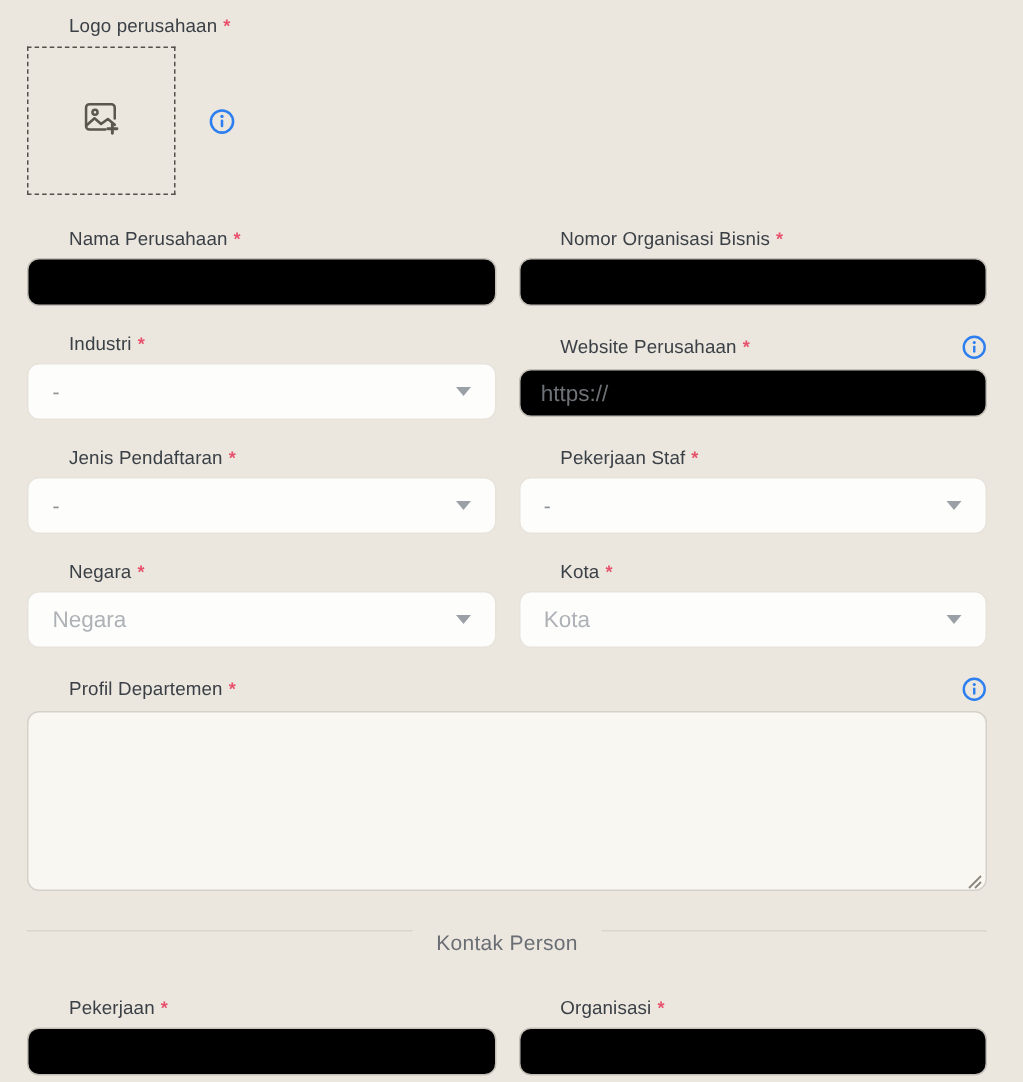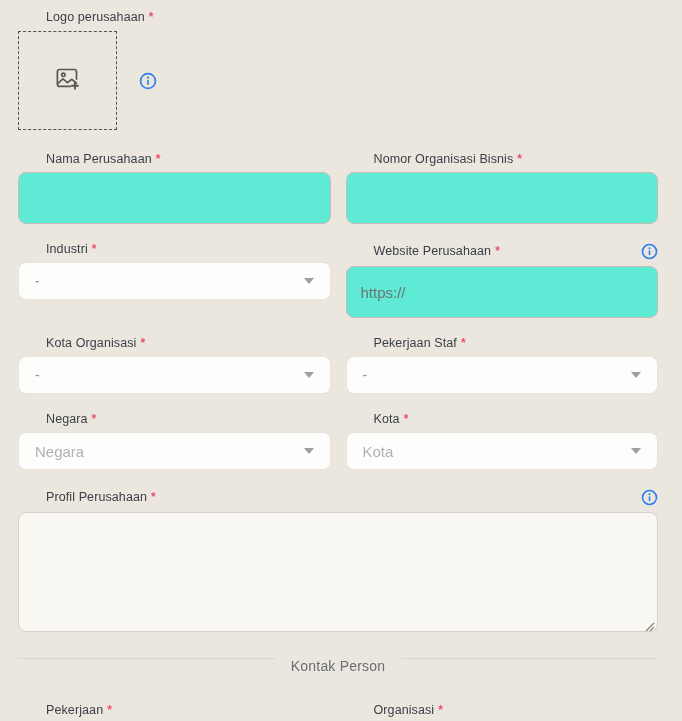--- a/index.html
+++ b/index.html
@@ -43,22 +43,22 @@
   .field { margin-bottom: 18px; }
 
   
   .text-input, .select-box, .textarea {
     width: 100%;
     border-radius: 8px;
     font-size: 15px;
     outline: none;
   }
   .text-input {
-    height: 52px;
-    background: #5eead4;
+    height: 32px;
+    background: #000000;
     border: 1px solid #c3bfb7;
     padding: 0 14px;
     color: #3b4046;
   }
   .text-input.prefill { color: #6e7277; }
   .select-box {
     height: 38px;
     background: #fdfdfc;
     border: 1px solid #e7e3db;
     display: flex; align-items: center;
@@ -176,21 +176,21 @@
           </svg>
         </span>
       </div>
       <input class="text-input prefill" type="text" value="https://" style="">
     </div>
   </div>
 
   <div class="grid">
     <div class="field">
       <div class="label-row">
-        <span class="label">Kota Organisasi</span>
+        <span class="label">Jenis Pendaftaran</span>
         <span class="req">*</span>
       </div>
       <div class="select-box">
         <span class="select-value">-</span>
         <span class="chevron"></span>
       </div>
     </div>
     <div class="field">
       <div class="label-row">
         <span class="label">Pekerjaan Staf</span>
@@ -221,21 +221,21 @@
       </div>
       <div class="select-box">
         <span class="select-value placeholder">Kota</span>
         <span class="chevron"></span>
       </div>
     </div>
   </div>
 
   <div class="field">
     <div class="label-row">
-      <span class="label">Profil Perusahaan</span>
+      <span class="label">Profil Departemen</span>
       <span class="req">*</span>
       <span class="spacer"></span>
       <span class="info-btn">
         <svg width="17" height="17" viewBox="0 0 18 18">
           <circle cx="9" cy="9" r="7.4" fill="none" stroke="#2d7ff0" stroke-width="1.7"></circle>
           <circle cx="9" cy="5.6" r="1.1" fill="#2d7ff0"></circle>
           <rect x="8.15" y="7.7" width="1.7" height="5.2" rx="0.85" fill="#2d7ff0"></rect>
         </svg>
       </span>
     </div>

